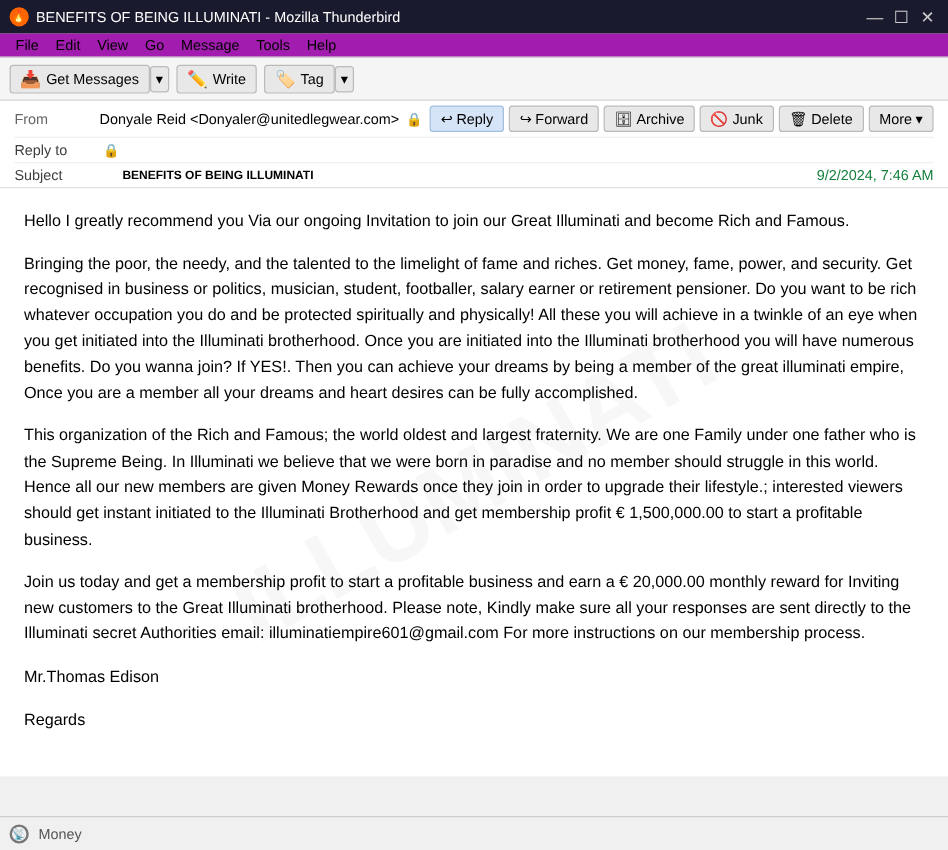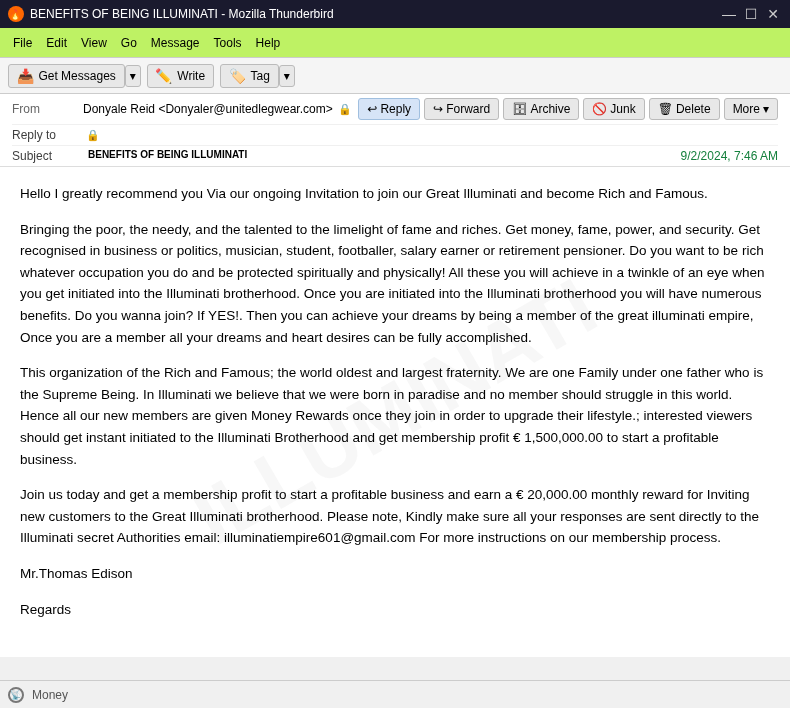--- a/index.html
+++ b/index.html
@@ -53,26 +53,26 @@
       color: #ccc;
       cursor: pointer;
       font-size: 14px;
       display: flex;
       align-items: center;
       justify-content: center;
     }
 
     
     .menu-bar {
-      background: #bef264;
+      background: #a21caf;
       border-bottom: 1px solid #ccc;
       display: flex;
       align-items: center;
       padding: 2px 6px;
-      height: 30px;
+      height: 20px;
       font-size: 12px;
     }
     .menu-item {
       padding: 2px 7px;
       cursor: pointer;
       border-radius: 3px;
     }
 
     
     .toolbar {
@@ -311,21 +311,21 @@
       </button>
     </div>
   </div>
 
   <div class="header-row">
     <span class="header-label">Reply to</span>
     <span style="font-size:11px;color:#888;margin-left:4px;">🔒</span>
   </div>
 
   <div class="header-row" style="justify-content:space-between;">
-    <div style="display:flex;align-items:flex-start;gap:6px;">
+    <div style="display:flex;align-items:center;gap:20px;">
       <span class="header-label">Subject</span>
       <span class="header-value subject">BENEFITS OF BEING ILLUMINATI</span>
     </div>
     <span class="header-date">9/2/2024, 7:46 AM</span>
   </div>
 </div>
 
 <div class="email-body">
   <div class="watermark">ILLUMINATI</div>
   <div class="email-content">

